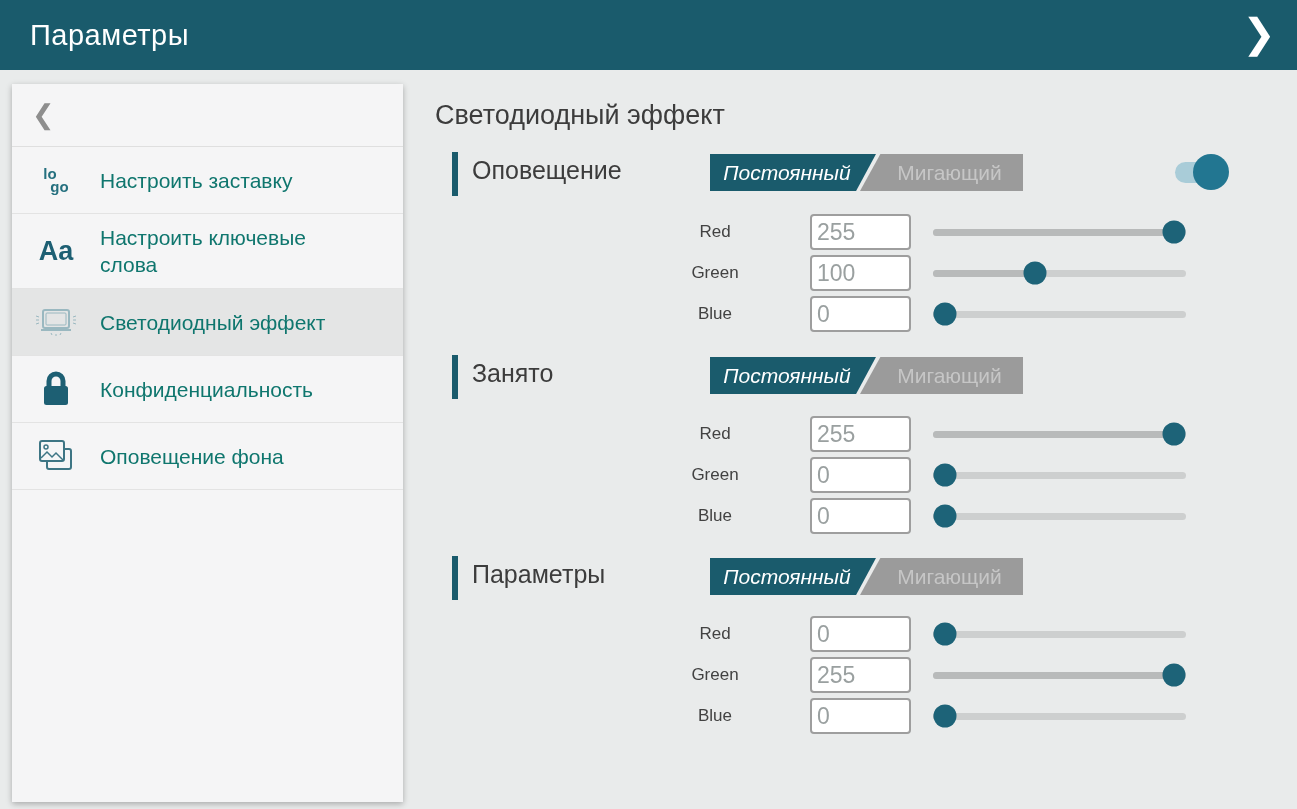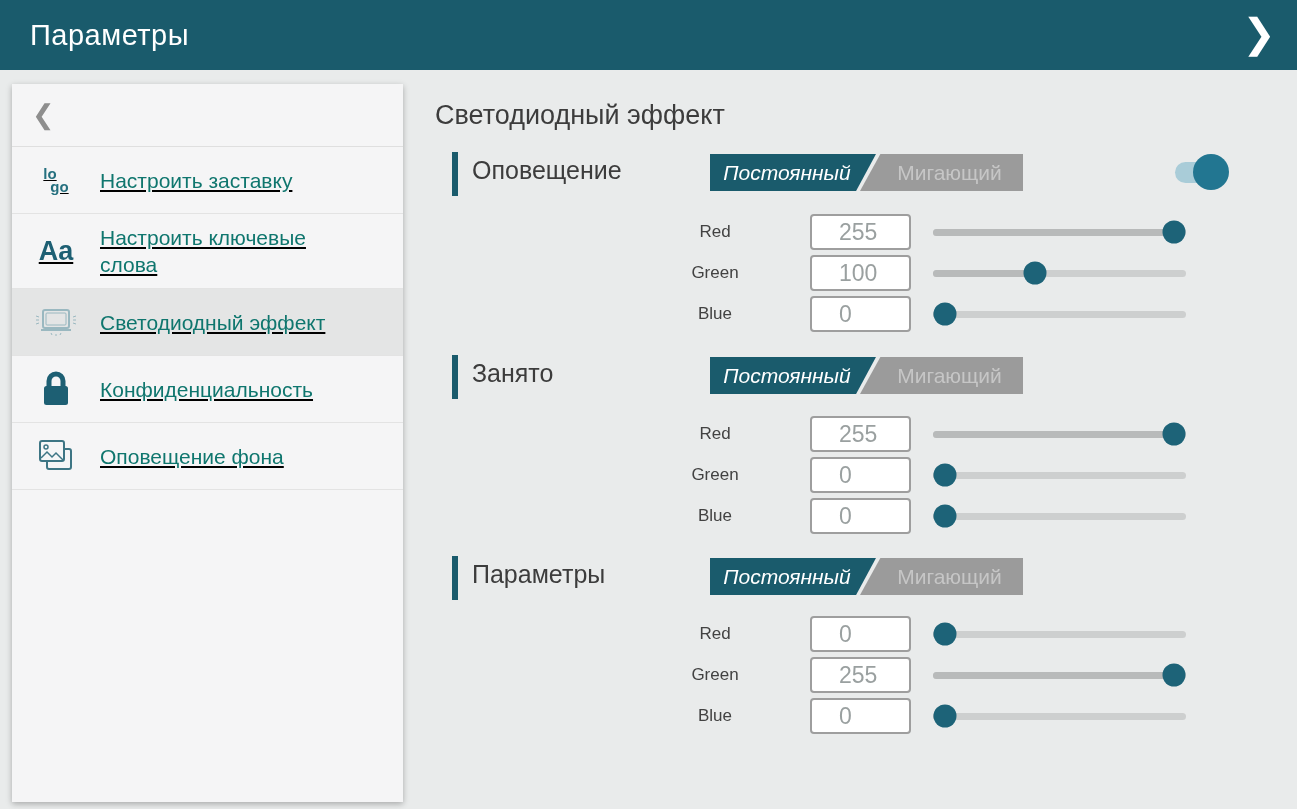--- a/index.html
+++ b/index.html
@@ -11,21 +11,21 @@
   .header { position:absolute; left:0; top:0; width:100%; height:70px; background:#1a5b6c; }
   .header-title { position:absolute; left:30px; top:0; line-height:70px; font-size:29px; color:#ffffff; letter-spacing:.5px; }
   .header-fwd { position:absolute; right:16px; top:0; height:70px; width:44px; color:#ffffff;
                 font-size:40px; font-weight:bold; line-height:66px; text-align:center; cursor:pointer; }
 
   
   .sidebar { position:absolute; left:12px; top:84px; width:391px; height:718px; background:#f5f5f6;
              box-shadow:0 2px 6px rgba(0,0,0,.28); }
   .side-back { height:63px; border-bottom:1px solid #dfdfdf; display:flex; align-items:center; padding-left:20px; cursor:pointer; }
   .side-back .chev { color:#8e8e8e; font-size:27px; font-weight:bold; }
-  .side-item { min-height:67px; display:flex; align-items:center; border-bottom:1px solid #e3e3e3; padding:10px 14px 10px 0; cursor:pointer;text-decoration:underline; }
+  .side-item { min-height:67px; display:flex; align-items:center; border-bottom:1px solid #e3e3e3; padding:10px 14px 10px 0; cursor:pointer; }
   .side-item.selected { background:#e4e5e5; }
   .side-icon { width:88px; flex:0 0 88px; display:flex; justify-content:center; align-items:center; }
   .side-label { font-size:21px; color:#0f766e; line-height:27px; max-width:230px; }
 
   .logo-glyph { color:#25707f; font-size:15px; font-weight:bold; line-height:13px; }
   .logo-glyph .l2 { margin-left:7px; }
   .aa-glyph { color:#1d5f73; font-size:27px; font-weight:bold; }
 
   
   .main { position:absolute; inset:0; }
@@ -49,21 +49,21 @@
   
   .switch { position:absolute; left:1175px; top:1px; width:56px; height:38px; cursor:pointer; }
   .switch .track { position:absolute; left:0; top:9px; width:40px; height:21px; border-radius:11px; background:#a9ccd8; }
   .switch .knob  { position:absolute; left:18px; top:1px; width:36px; height:36px; border-radius:50%; background:#227691; }
 
   
   .row { position:absolute; left:0; width:100%; height:36px; }
   .ch-label { position:absolute; left:640px; width:150px; text-align:center; font-size:17px; color:#424242; line-height:36px; }
   .ch-input { position:absolute; left:810px; top:0; width:101px; height:36px; background:#ffffff;
               border:2px solid #9e9e9e; border-radius:4px; font-size:23px; color:#9aa0a0;
-              padding-left:27px; font-family:"Liberation Sans","DejaVu Sans",sans-serif; outline:none; }
+              padding-left:5px; font-family:"Liberation Sans","DejaVu Sans",sans-serif; outline:none; }
   .slider { position:absolute; left:933px; top:6px; width:253px; height:24px; cursor:pointer; }
   .slider .trk  { position:absolute; left:0; right:0; top:9px; height:7px; background:#cdcfcf; border-radius:4px; }
   .slider .fill { position:absolute; left:0; top:9px; height:7px; background:#b8baba; border-radius:4px; }
   .slider .thumb{ position:absolute; top:12px; width:23px; height:23px; border-radius:50%; background:#1d6378; transform:translate(-50%,-50%); }
 
   svg { display:block; }
 </style>
 </head>
 <body>
 

